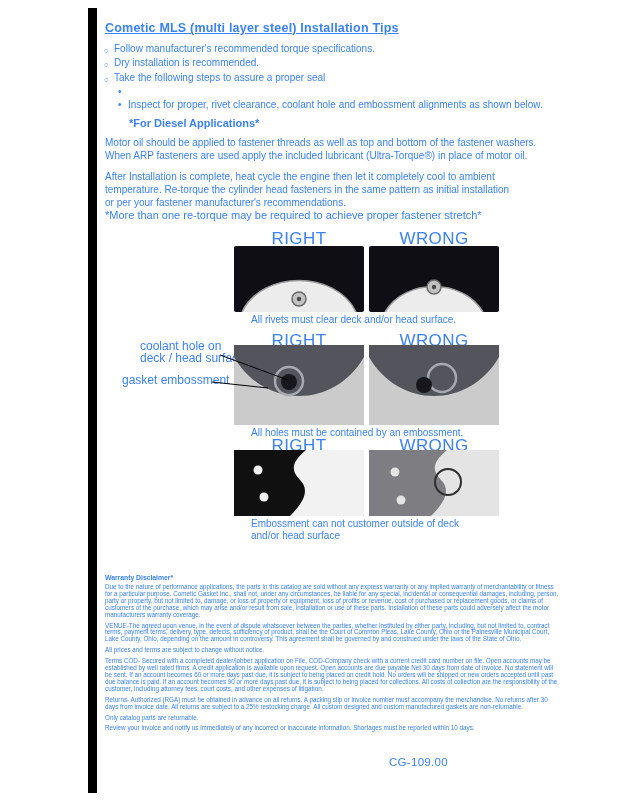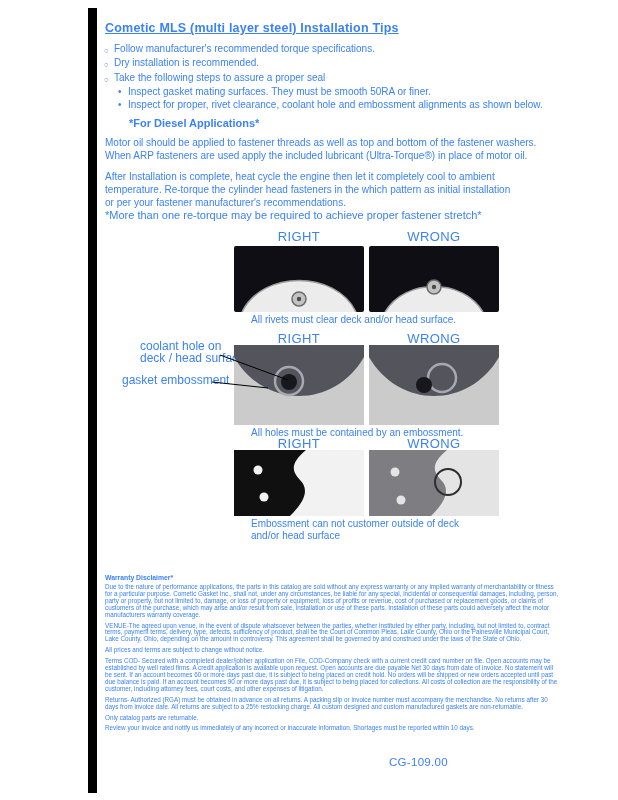--- a/index.html
+++ b/index.html
@@ -15,21 +15,21 @@
   .bullet .marker{width:10px;flex:0 0 10px;font-size:7.5px;padding-top:2px;}
   .bullet.sub{margin-left:14px;}
   .bullet.sub .marker{font-size:10px;padding-top:0;}
 
   .diesel-heading{position:absolute;left:105px;top:117px;font-size:11px;font-weight:bold;margin-left:24px;}
   .para{position:absolute;left:105px;width:460px;font-size:10px;line-height:13px;}
   .para1{top:136px;}
   .para2{top:170px;}
   .note{position:absolute;left:105px;top:209px;font-size:11px;}
 
-  .dg-label{position:absolute;width:130px;text-align:center;font-size:13px;letter-spacing:.4px;}
+  .dg-label{position:absolute;width:130px;text-align:center;font-size:17px;letter-spacing:.4px;}
   .dg-img{position:absolute;width:130px;}
   .dg-img svg{display:block;width:130px;}
   .dg-caption{position:absolute;left:251px;font-size:10px;line-height:12px;}
 
   .side-label{position:absolute;font-size:12px;line-height:11.5px;}
   .pointer-overlay{position:absolute;left:105px;top:330px;width:300px;height:110px;pointer-events:none;}
 
   .warranty{position:absolute;left:105px;top:574px;width:456px;}
   .warranty-heading{font-size:6.8px;font-weight:bold;margin-bottom:3px;}
   .warranty p{margin:0 0 4px 0;font-size:6.3px;line-height:6.9px;}
@@ -52,38 +52,37 @@
     <div class="bullet">
       <span class="marker">○</span>
       <span>Dry installation is recommended.</span>
     </div>
     <div class="bullet">
       <span class="marker">○</span>
       <span>Take the following steps to assure a proper seal</span>
     </div>
     <div class="bullet sub">
       <span class="marker">•</span>
-      <span>Inspect gasket mating surfaces.  They must be smooth 50RA or finer.</span>
     </div>
     <div class="bullet sub">
       <span class="marker">•</span>
       <span>Inspect for proper, rivet clearance, coolant hole and embossment alignments as shown below.</span>
     </div>
   </div>
 
   <div class="diesel-heading">*For Diesel Applications*</div>
 
   <div class="para para1">
     <div>Motor oil should be applied to fastener threads as well as top and bottom of the fastener washers.</div>
     <div>When ARP fasteners are used apply the included lubricant (Ultra-Torque®) in place of motor oil.</div>
   </div>
 
   <div class="para para2">
     <div>After Installation is complete, heat cycle the engine then let it completely cool to ambient</div>
-    <div>temperature. Re-torque the cylinder head fasteners in the which pattern as initial installation</div>
+    <div>temperature. Re-torque the cylinder head fasteners in the same pattern as initial installation</div>
     <div>or per your fastener manufacturer's recommendations.</div>
   </div>
 
   <div class="note">*More than one re-torque may be required to achieve proper fastener stretch*</div>
 
   <div class="dg-label" style="left:234px;top:229px">RIGHT</div>
   <div class="dg-label" style="left:369px;top:229px">WRONG</div>
 
   <div class="dg-img" style="left:234px;top:246px">
     <svg viewBox="0 0 130 66" width="130" height="66">

